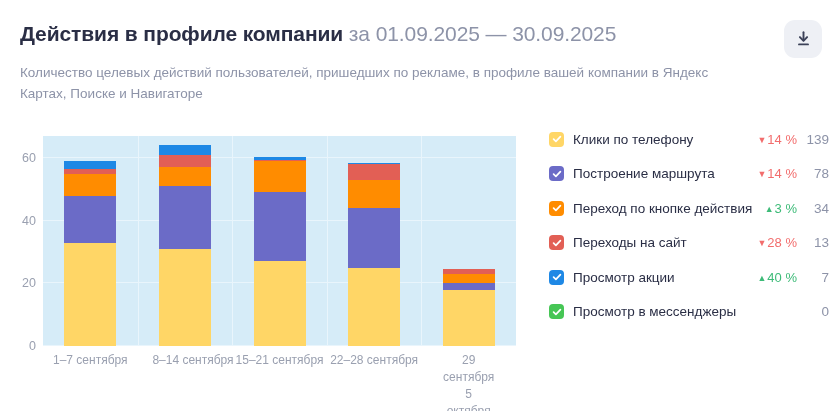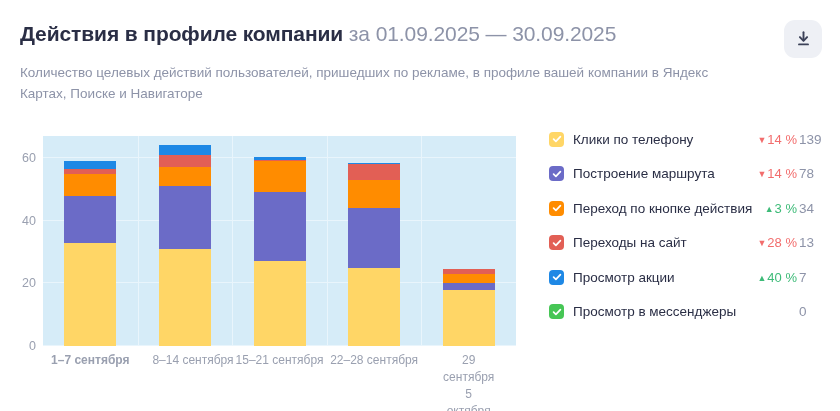--- a/index.html
+++ b/index.html
@@ -83,21 +83,21 @@
     flex:0 0 15px; margin-right:9px;
     display:flex; align-items:center; justify-content:center;
   }
   .cbox svg { display:block; }
   .lrow-label { flex:1; color:#2A2E45; white-space:nowrap; }
   .lrow-delta { font-size:13px; margin-right:2px; white-space:nowrap; }
   .lrow-delta.up   { color:#3DBB78; }
   .lrow-delta.down { color:#F26D6D; }
   .lrow-delta .arr { font-size:9px; vertical-align:1px; margin-right:1px; }
   .lrow-total {
-    width:30px; color:#8D93A8; font-size:13.5px;
+    width:30px; text-align:right; color:#8D93A8; font-size:13.5px;
   }
 </style>
 </head>
 <body>
 
 <div id="root">
 
   <div class="title">
     <span>Действия в профиле компании</span><span class="period"> за 01.09.2025 — 30.09.2025</span>
   </div>
@@ -158,21 +158,21 @@
         <div class="seg" style="background: rgb(30, 136, 229); height: 1.56716px; bottom: 181.791px;"></div>
       </div>
       <div class="bar" style="left: 399.7px; width: 52px; height: 76.791px;">
         <div class="seg" style="background: rgb(255, 214, 102); height: 56.4179px; bottom: 0px;"></div>
         <div class="seg" style="background: rgb(107, 107, 199); height: 6.26866px; bottom: 56.4179px;"></div>
         <div class="seg" style="background: rgb(255, 140, 0); height: 9.40298px; bottom: 62.6866px;"></div>
         <div class="seg" style="background: rgb(226, 95, 85); height: 4.70149px; bottom: 72.0896px;"></div>
       </div>
     </div>
   <div class="xlabels">
-      <div class="xlabel" style="left: 47.3px; font-weight: bold;">1–7 сентября</div>
+      <div class="xlabel" style="left: 47.3px;">1–7 сентября</div>
       <div class="xlabel" style="left: 150px;">8–14 сентября</div>
       <div class="xlabel" style="left: 236.5px;">15–21 сентября</div>
       <div class="xlabel" style="left: 331.1px;">22–28 сентября</div>
       <div class="xlabel" style="left: 425.7px;">29 сентября
 5 октября</div>
     </div>
 
   <div class="legend">
     <div id="legend-rows">
         <div class="legend-row">

